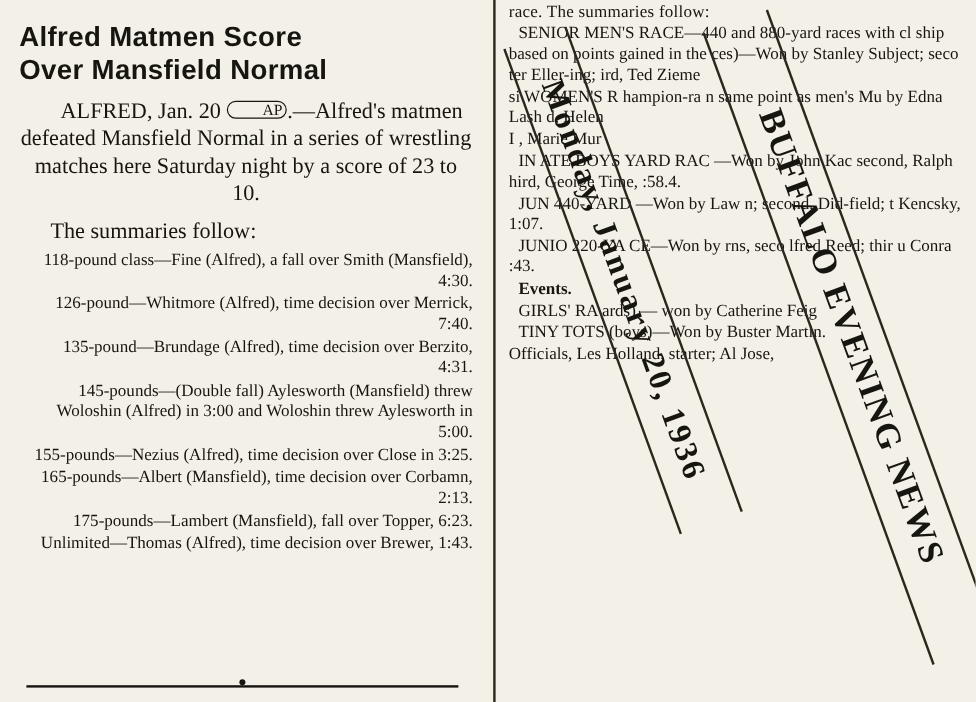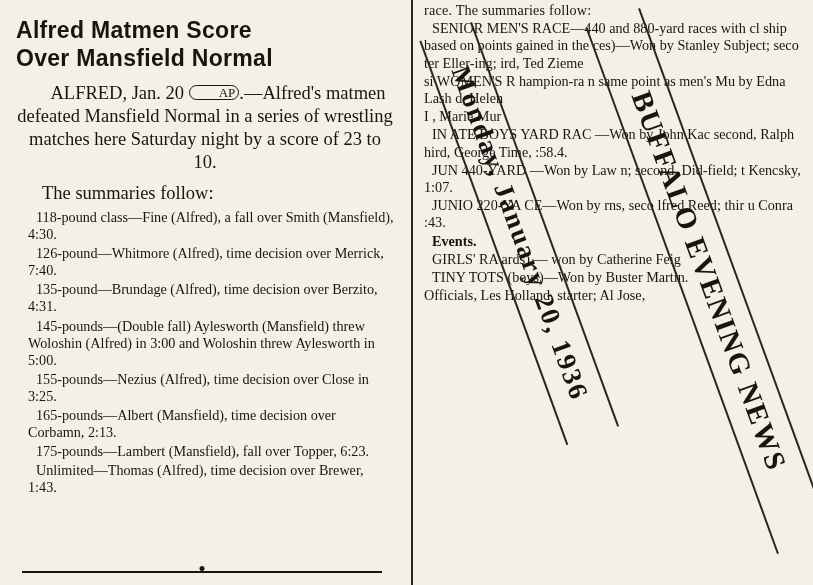--- a/index.html
+++ b/index.html
@@ -60,22 +60,23 @@
     font-size: 18.5px;
     line-height: 23px;
     text-indent: 26px;
     margin: 0 0 4px 0;
   }
   .body-small {
     font-size: 14.2px;
     line-height: 17.1px;
   }
   .body-small p {
-    margin: 0 0 2px 12px;
+    margin: 0 0 2px 1px;
     text-indent: 8px;
+    text-align: right;
   }
   .rule-wrap {
     position: absolute;
     left: 22px;
     bottom: 12px;
     width: 360px;
     text-align: center;
   }
   .rule-wrap .bar {
     height: 2px;

